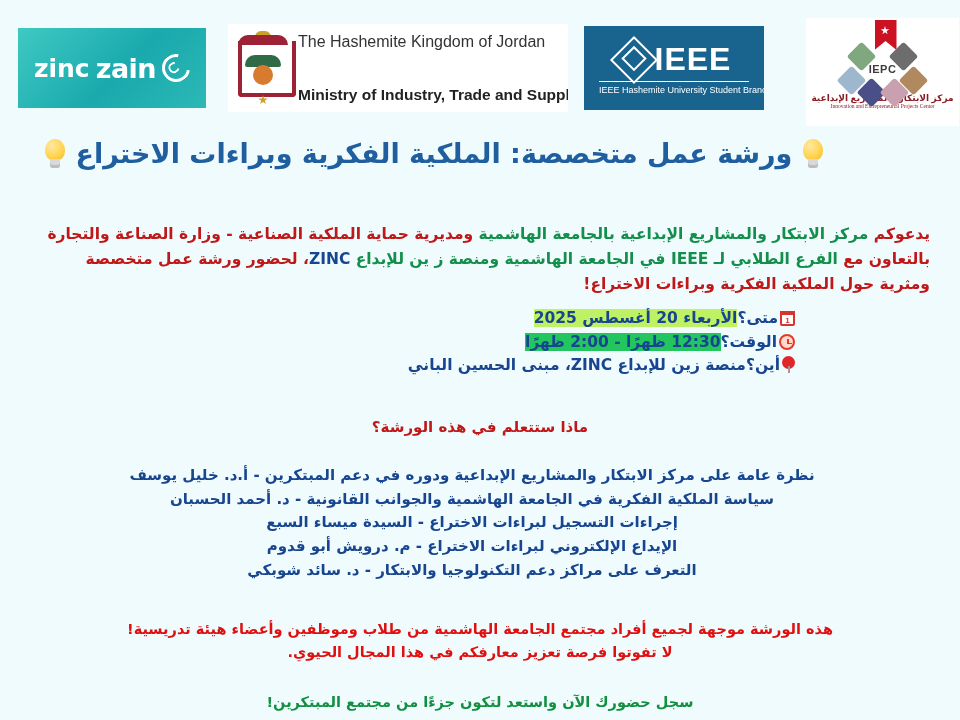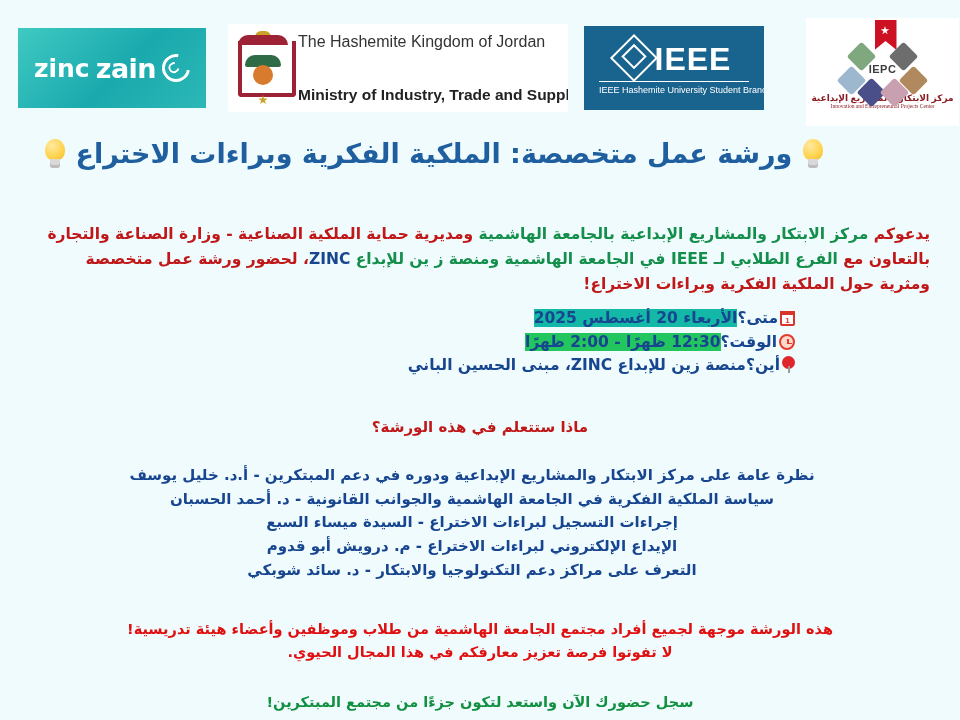--- a/index.html
+++ b/index.html
@@ -178,20 +178,21 @@
     height: 84px;
     background: #19648f;
     display: flex;
     flex-direction: column;
     align-items: center;
     justify-content: center;
     direction: ltr;
   }
   .ieee-top {
     display: flex;
+    align-items: center;
     gap: 4px;
   }
   .ieee-diamond {
     width: 30px; height: 30px;
     border: 2.5px solid #ffffff;
     transform: rotate(45deg);
     position: relative;
   }
   .ieee-diamond::after {
     content: "";
@@ -425,21 +426,21 @@
     background: #e0262b;
     border-radius: 50%;
   }
   .ico-pin::after {
     content: "";
     position: absolute;
     left: 5.5px; top: 10px;
     width: 2px; height: 7px;
     background: #9a9a9a;
   }
-  .hl-yellow { background: #14b8a6; }
+  .hl-yellow { background: #bef264; }
   .hl-green  { background: #22c55e; }
 
   
   .learn-head {
     position: absolute;
     top: 418px;
     right: 0;
     width: 960px;
     text-align: center;
     direction: rtl;

